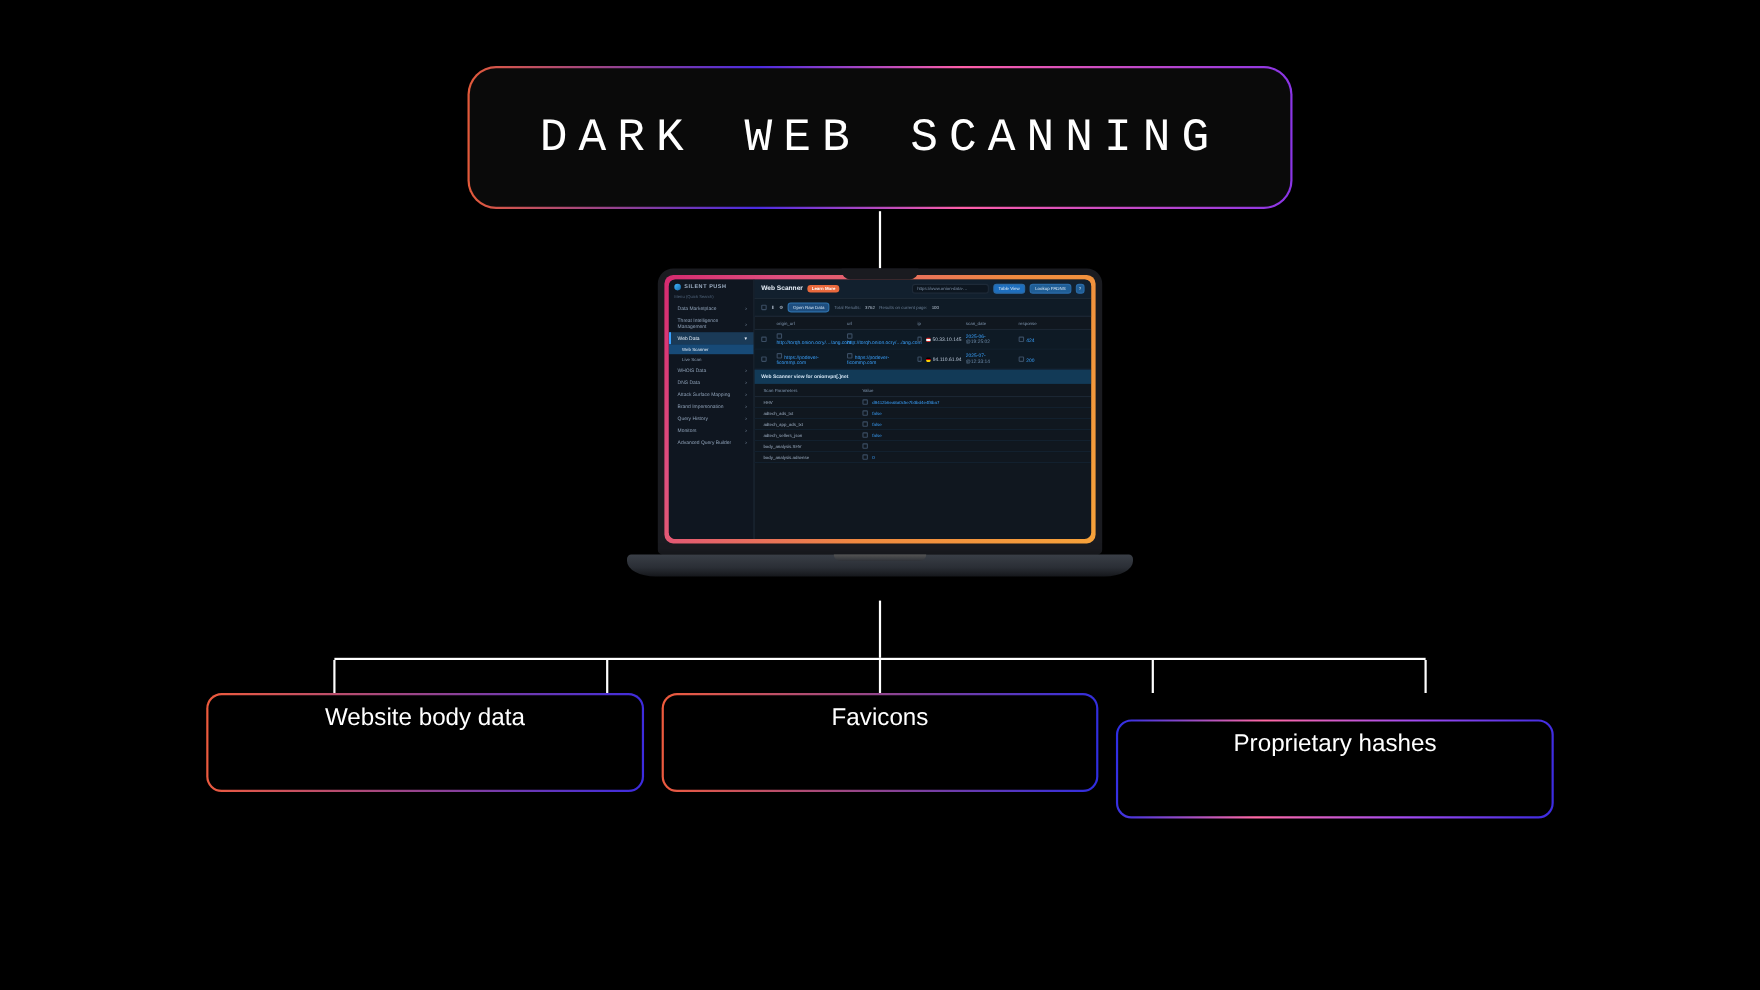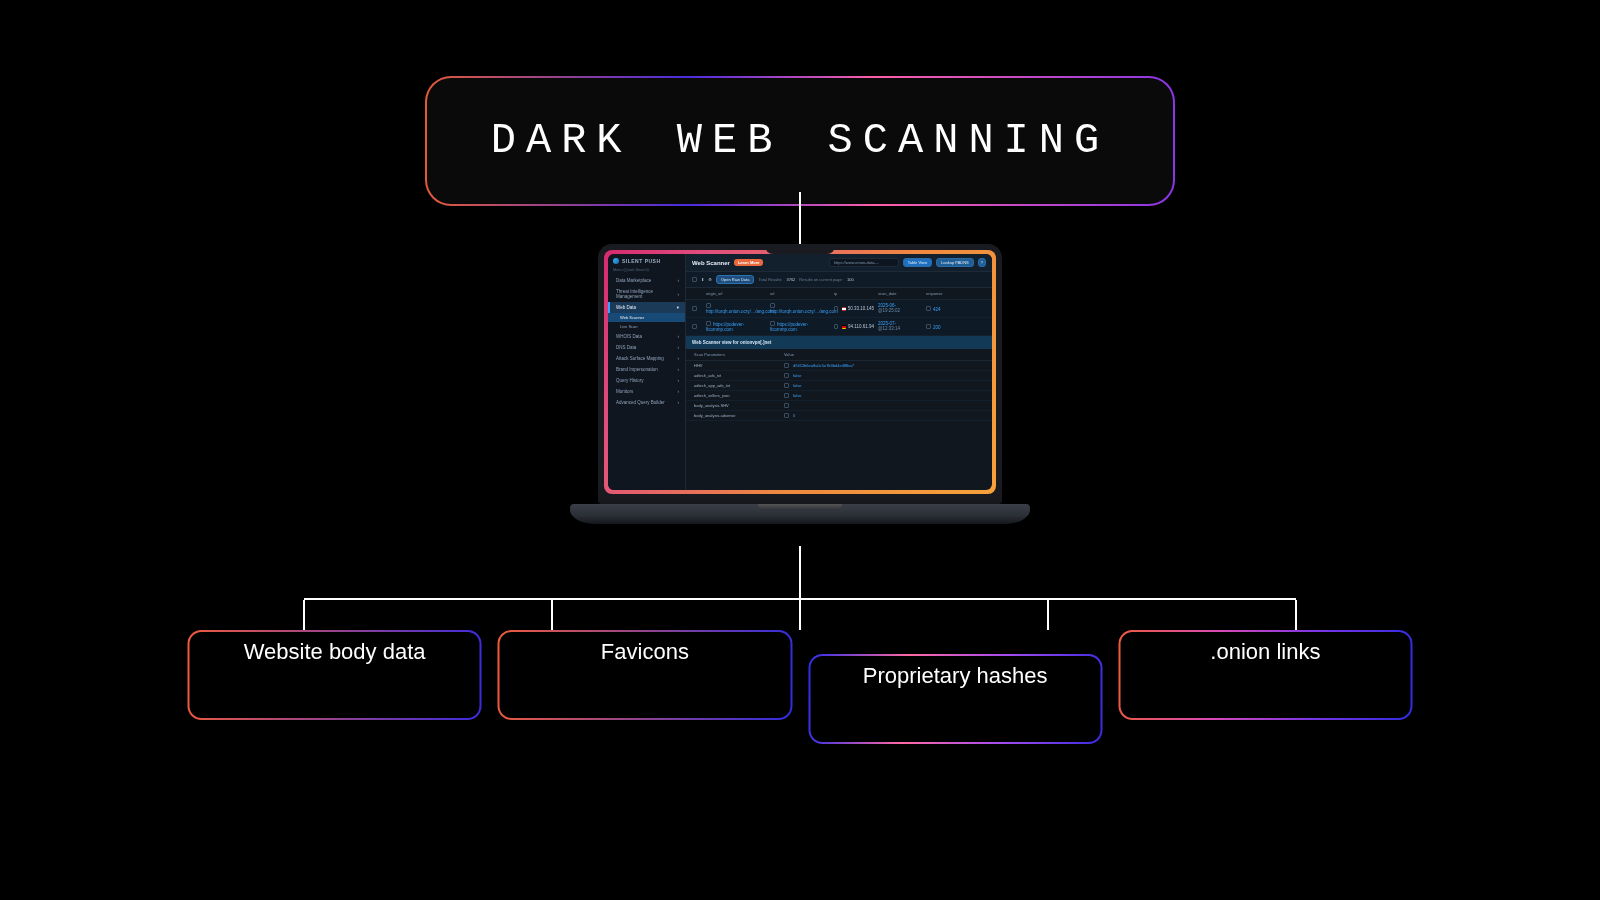--- a/index.html
+++ b/index.html
@@ -8,21 +8,20 @@
 
   
   .title-pill {
     position: absolute;
     left: 50%; transform: translateX(-50%);
     top: 60px;
     width: 750px; height: 130px;
     border-radius: 26px;
     padding: 2px;
     background: linear-gradient(90deg, #e35a3a 0%, #4a2be0 35%, #ff5fa8 60%, #8a35e6 100%);
-    margin-top: 16px;
   }
   .title-pill-inner {
     width: 100%; height: 100%;
     background: #0a0a0a;
     border-radius: 24px;
     display: flex; align-items: center; justify-content: center;
   }
   .title-text {
     font-family: "Courier New", monospace;
     letter-spacing: 10px;
@@ -374,25 +373,20 @@
     <div class="card g3">
         <div class="card-inner">
           <span>Favicons</span>
         </div>
       </div>
     <div class="card g4">
         <div class="card-inner">
           <span>Proprietary hashes</span>
         </div>
       </div>
-    <div class="card g5">
-        <div class="card-inner">
-          <span>.onion links</span>
-        </div>
-      </div>
   </div>
 
 <div class="horiz" style="left: 303.602px; width: 992.812px;"></div>
     <div class="drop" style="left: 302.602px;"></div>
     <div class="drop" style="left: 550.805px;"></div>
     <div class="drop" style="left: 799.008px;"></div>
     <div class="drop" style="left: 1047.21px;"></div>
     <div class="drop" style="left: 1295.41px;"></div>
   </div>
 

